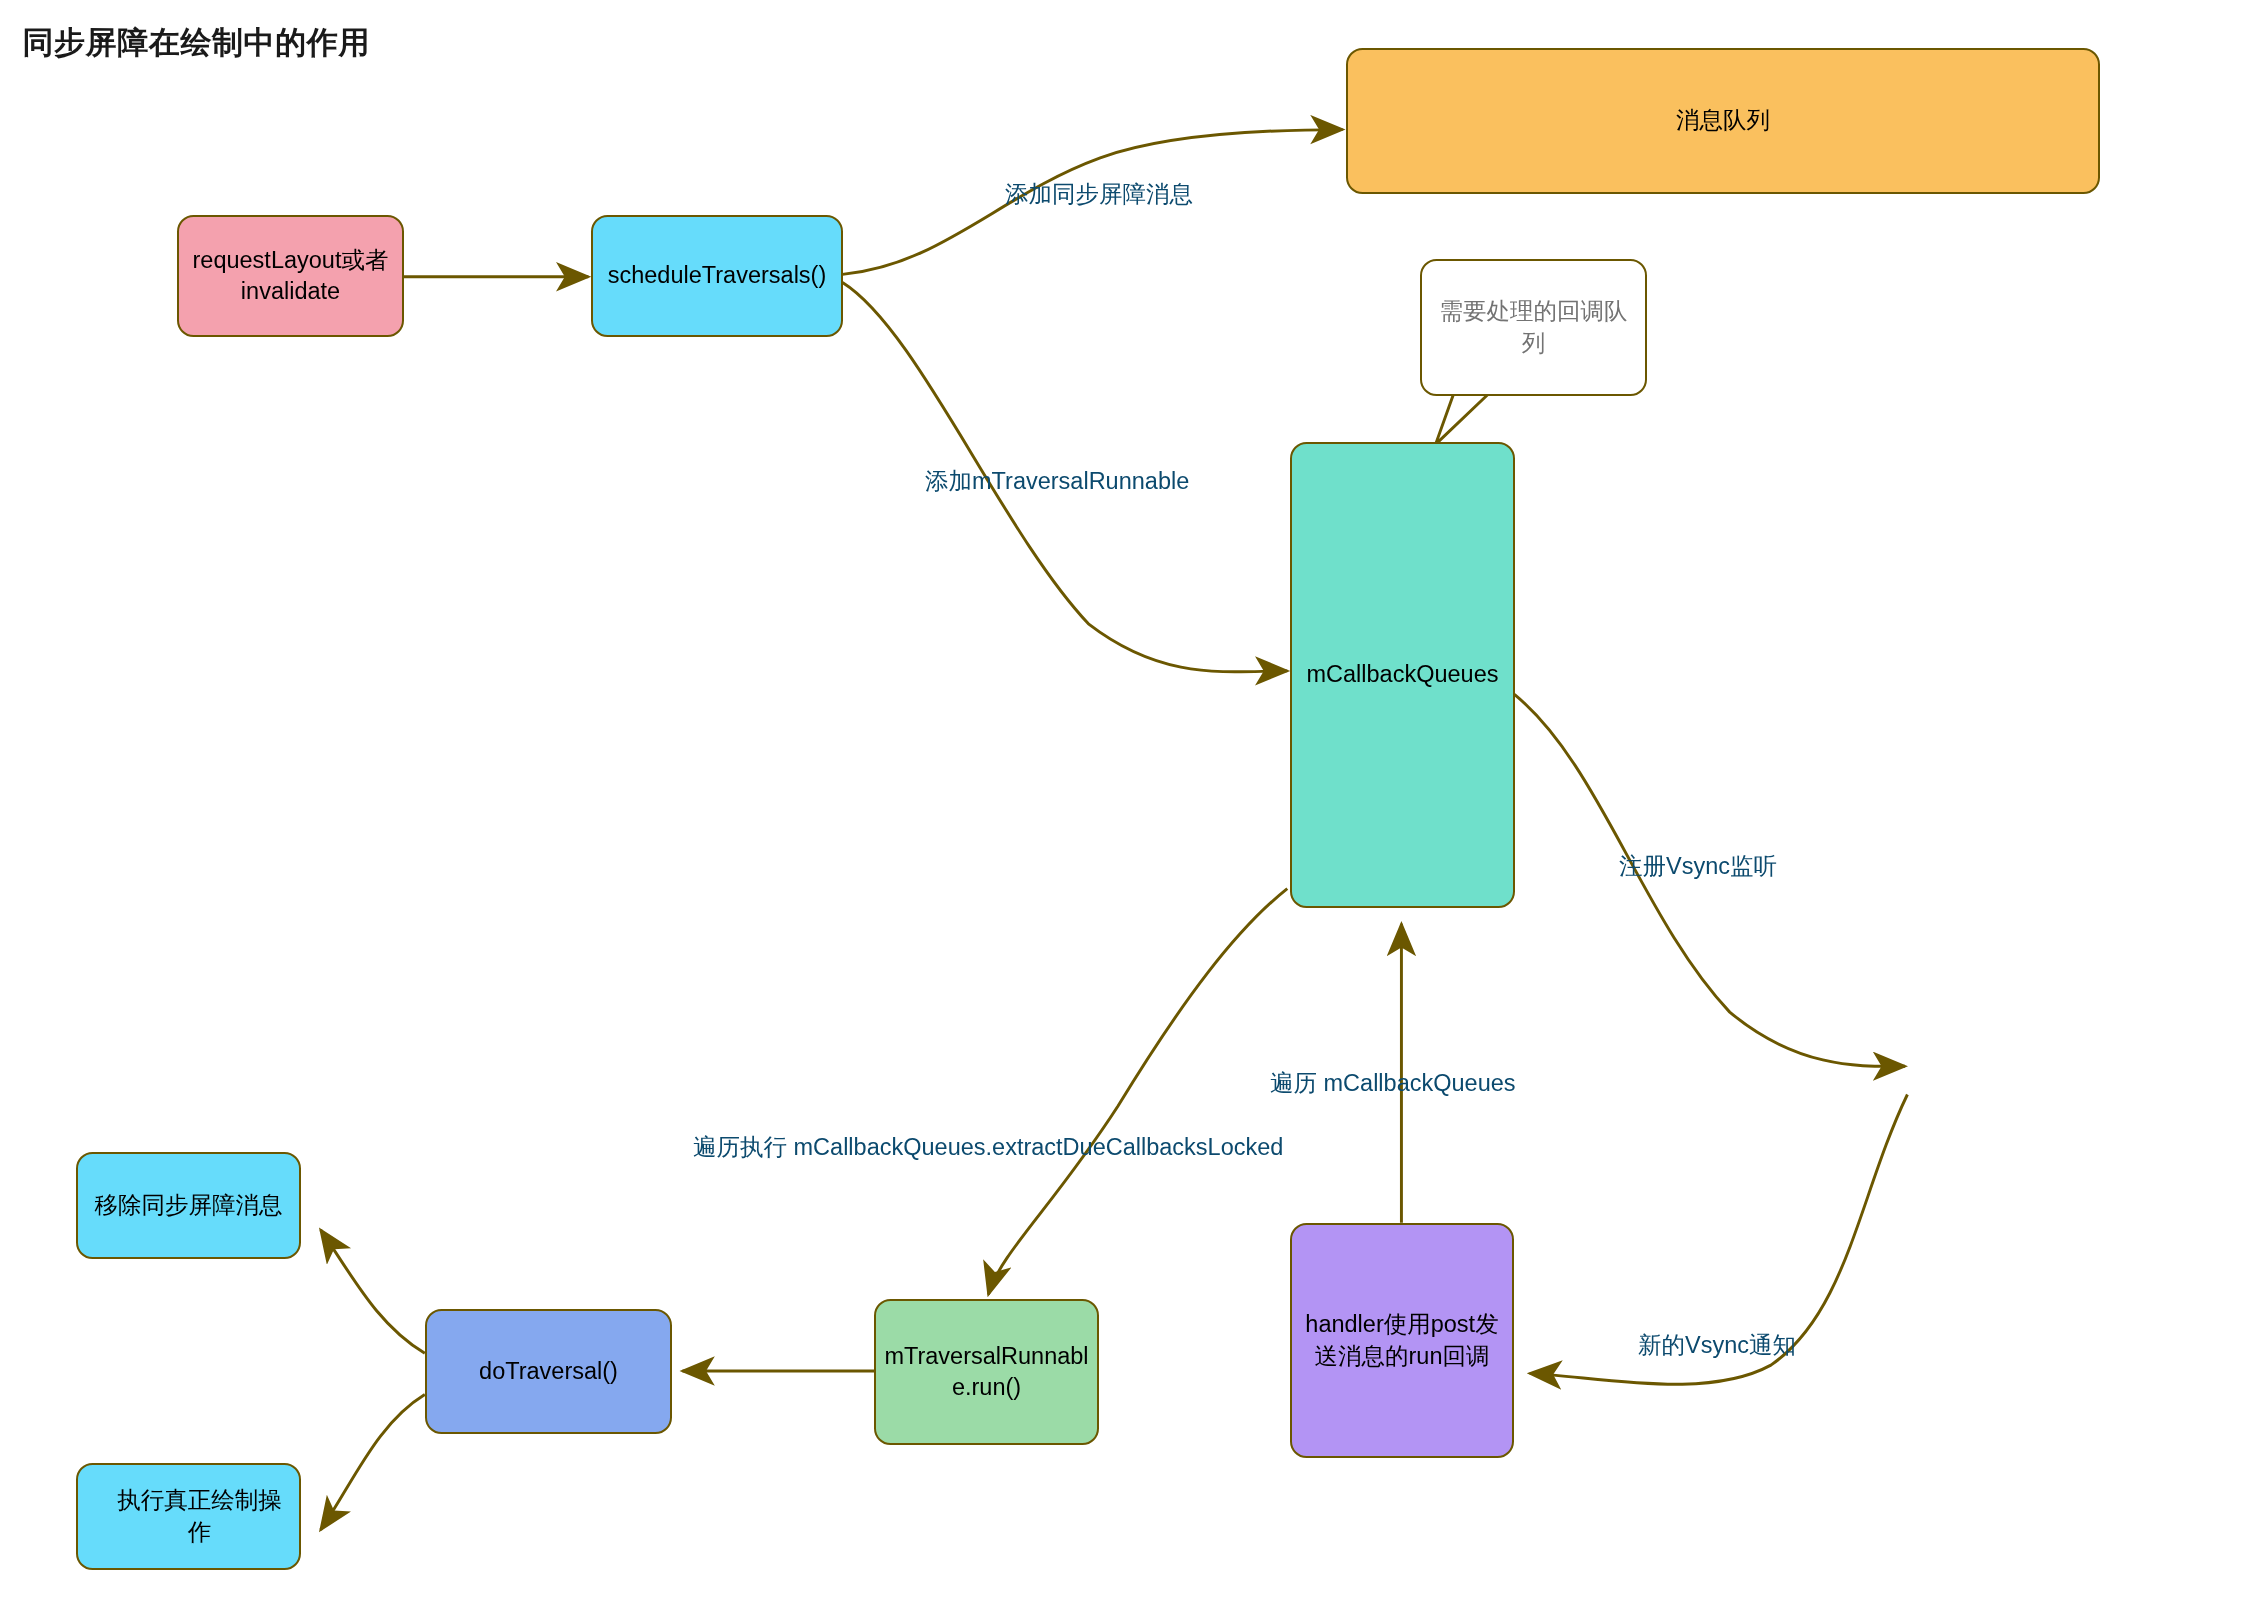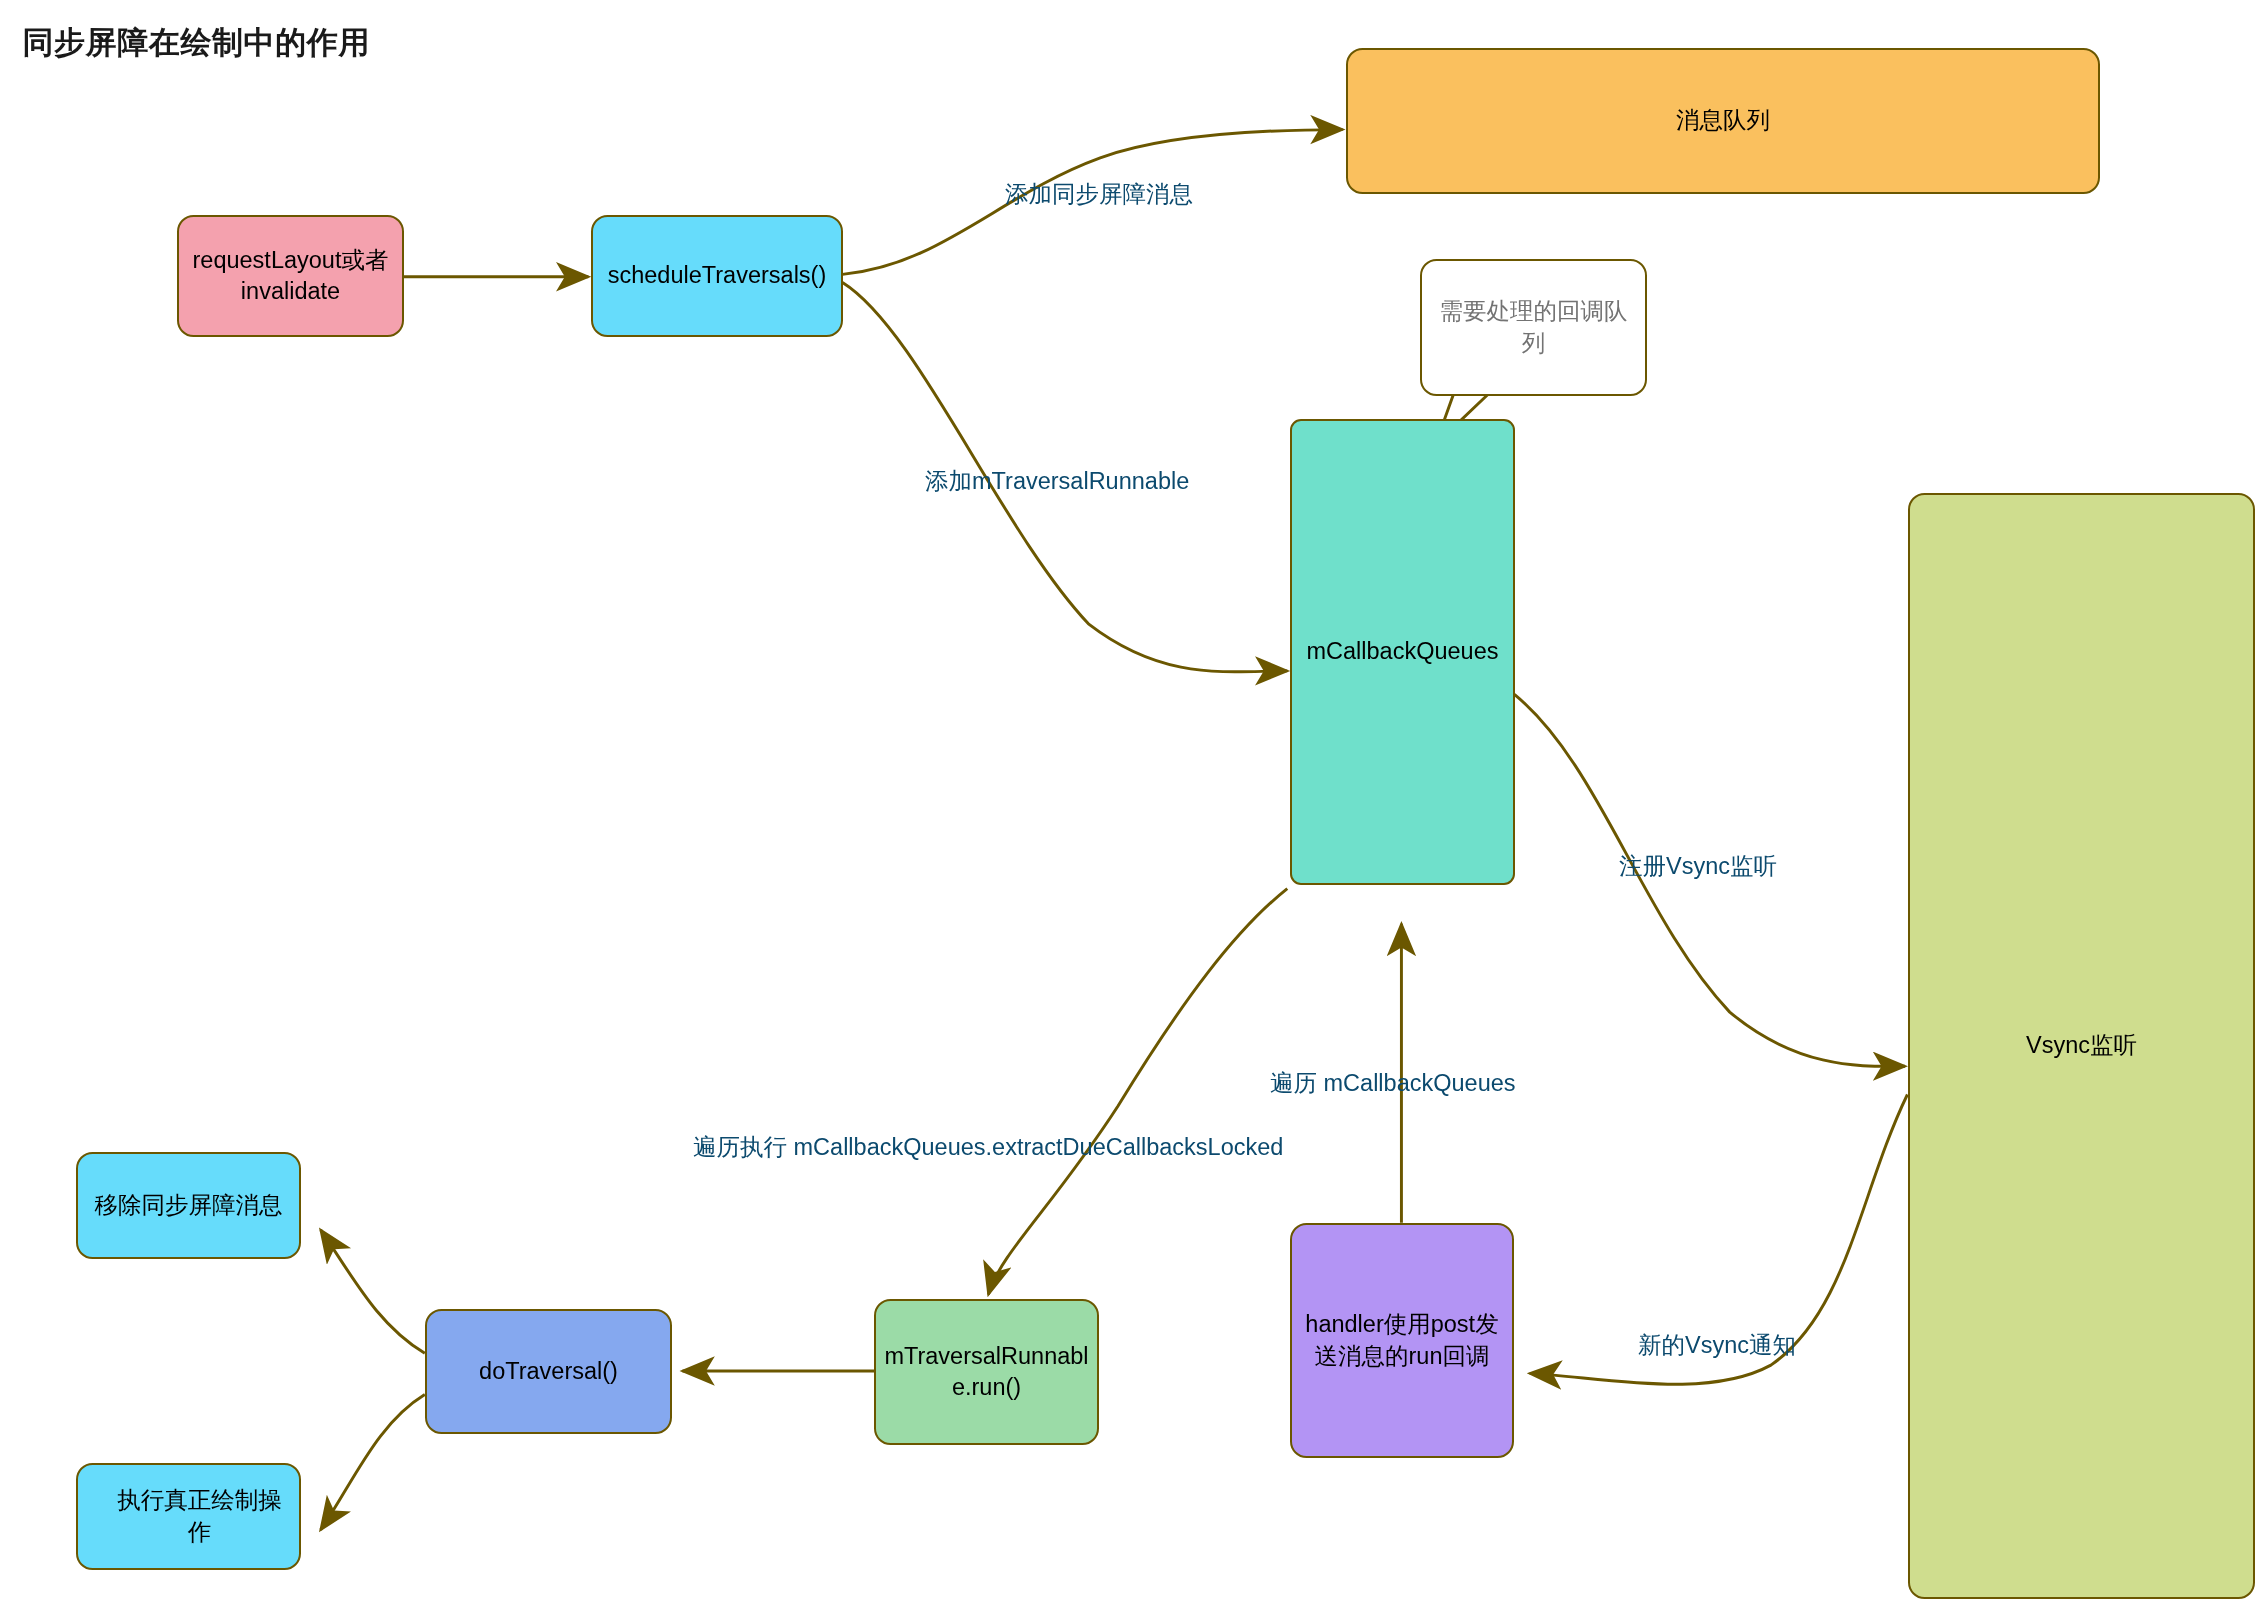--- a/index.html
+++ b/index.html
@@ -134,27 +134,24 @@
   </div>
 
   <div class="node c-orange" style="left:1346px; top:48px; width:754px; height:146px;">
     <span class="node-text">消息队列</span>
   </div>
 
   <div class="callout" style="left:1420px; top:259px; width:227px; height:137px;">
     <span class="node-text">需要处理的回调队列</span>
   </div>
 
-  <div class="node c-turquoise" style="left:1290px; top:419px; width:225px; height:466px;border-radius:11px;">
+  <div class="node c-turquoise" style="left:1290px; top:442px; width:225px; height:466px;">
     <span class="node-text">mCallbackQueues</span>
   </div>
 
-  <div class="node c-olive" style="left:1908px; top:493px; width:347px; height:1106px;">
-    <span class="node-text">Vsync监听</span>
-  </div>
 
   <div class="node c-purple" style="left:1290px; top:1223px; width:224px; height:235px;">
     <span class="node-text">handler使用post发送消息的run回调</span>
   </div>
 
   <div class="node c-green" style="left:874px; top:1299px; width:225px; height:146px;">
     <span class="node-text">mTraversalRunnable.run()</span>
   </div>
 
   <div class="node c-blue" style="left:425px; top:1309px; width:247px; height:125px;">

